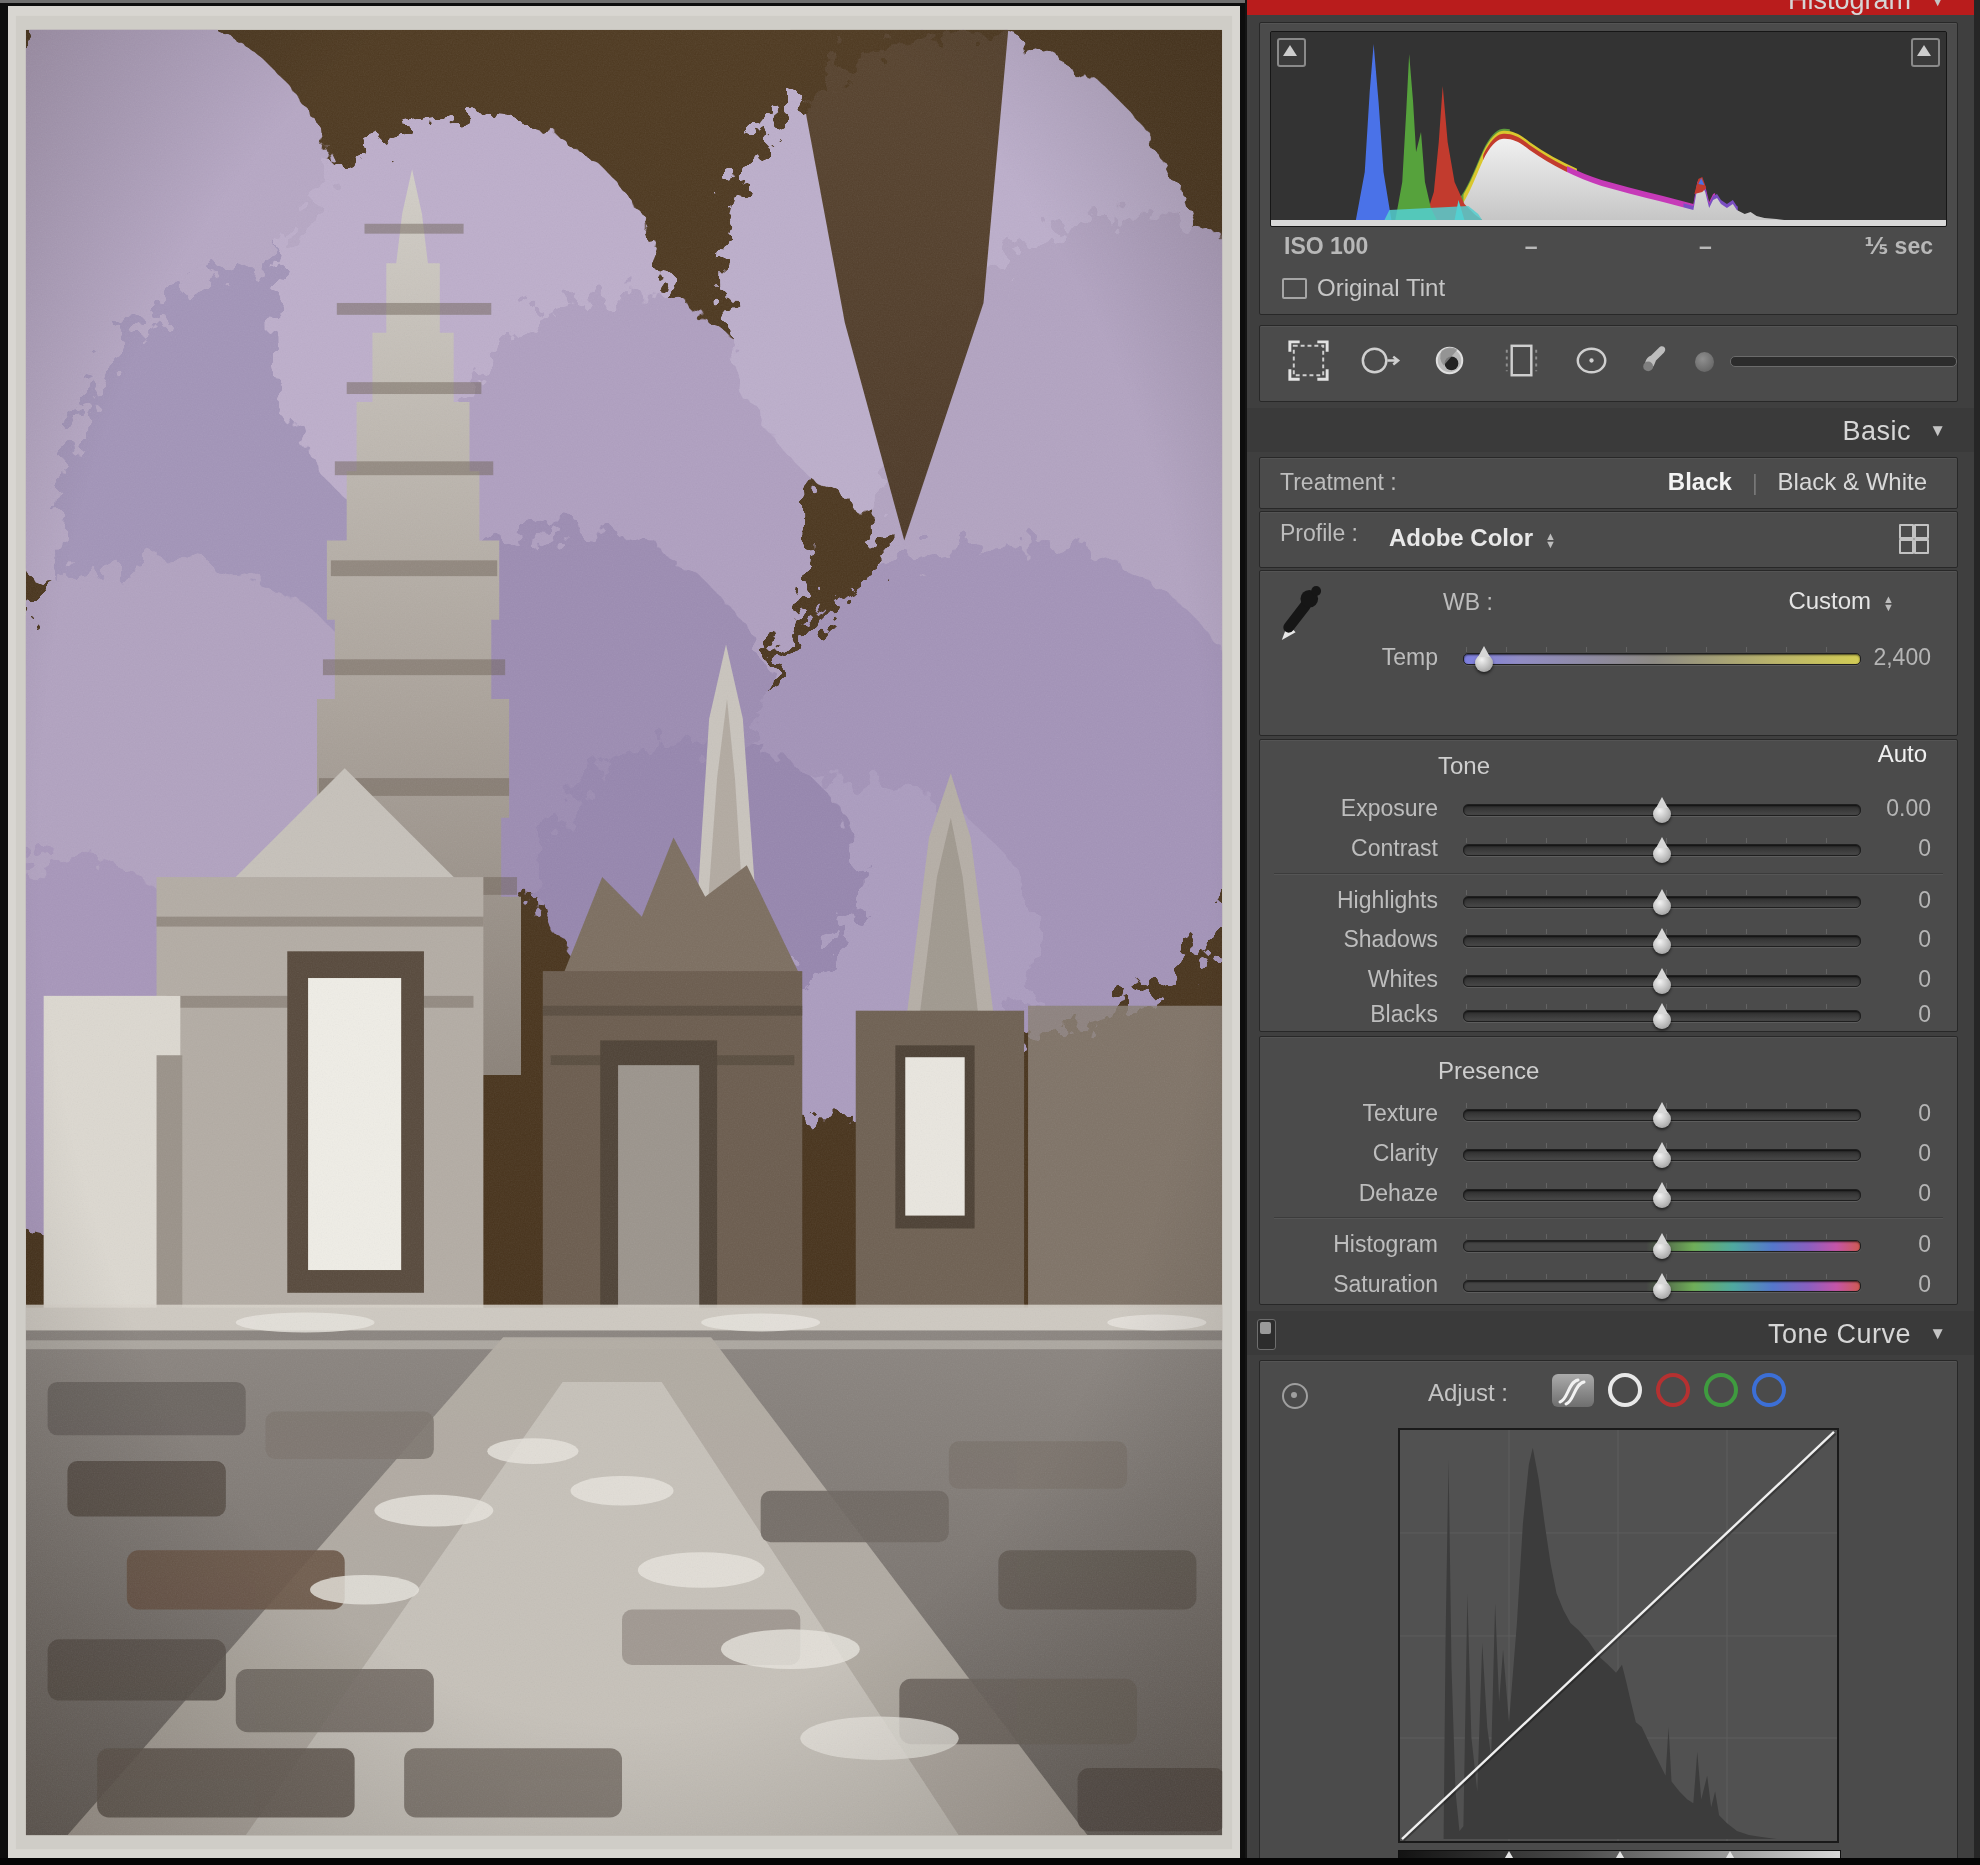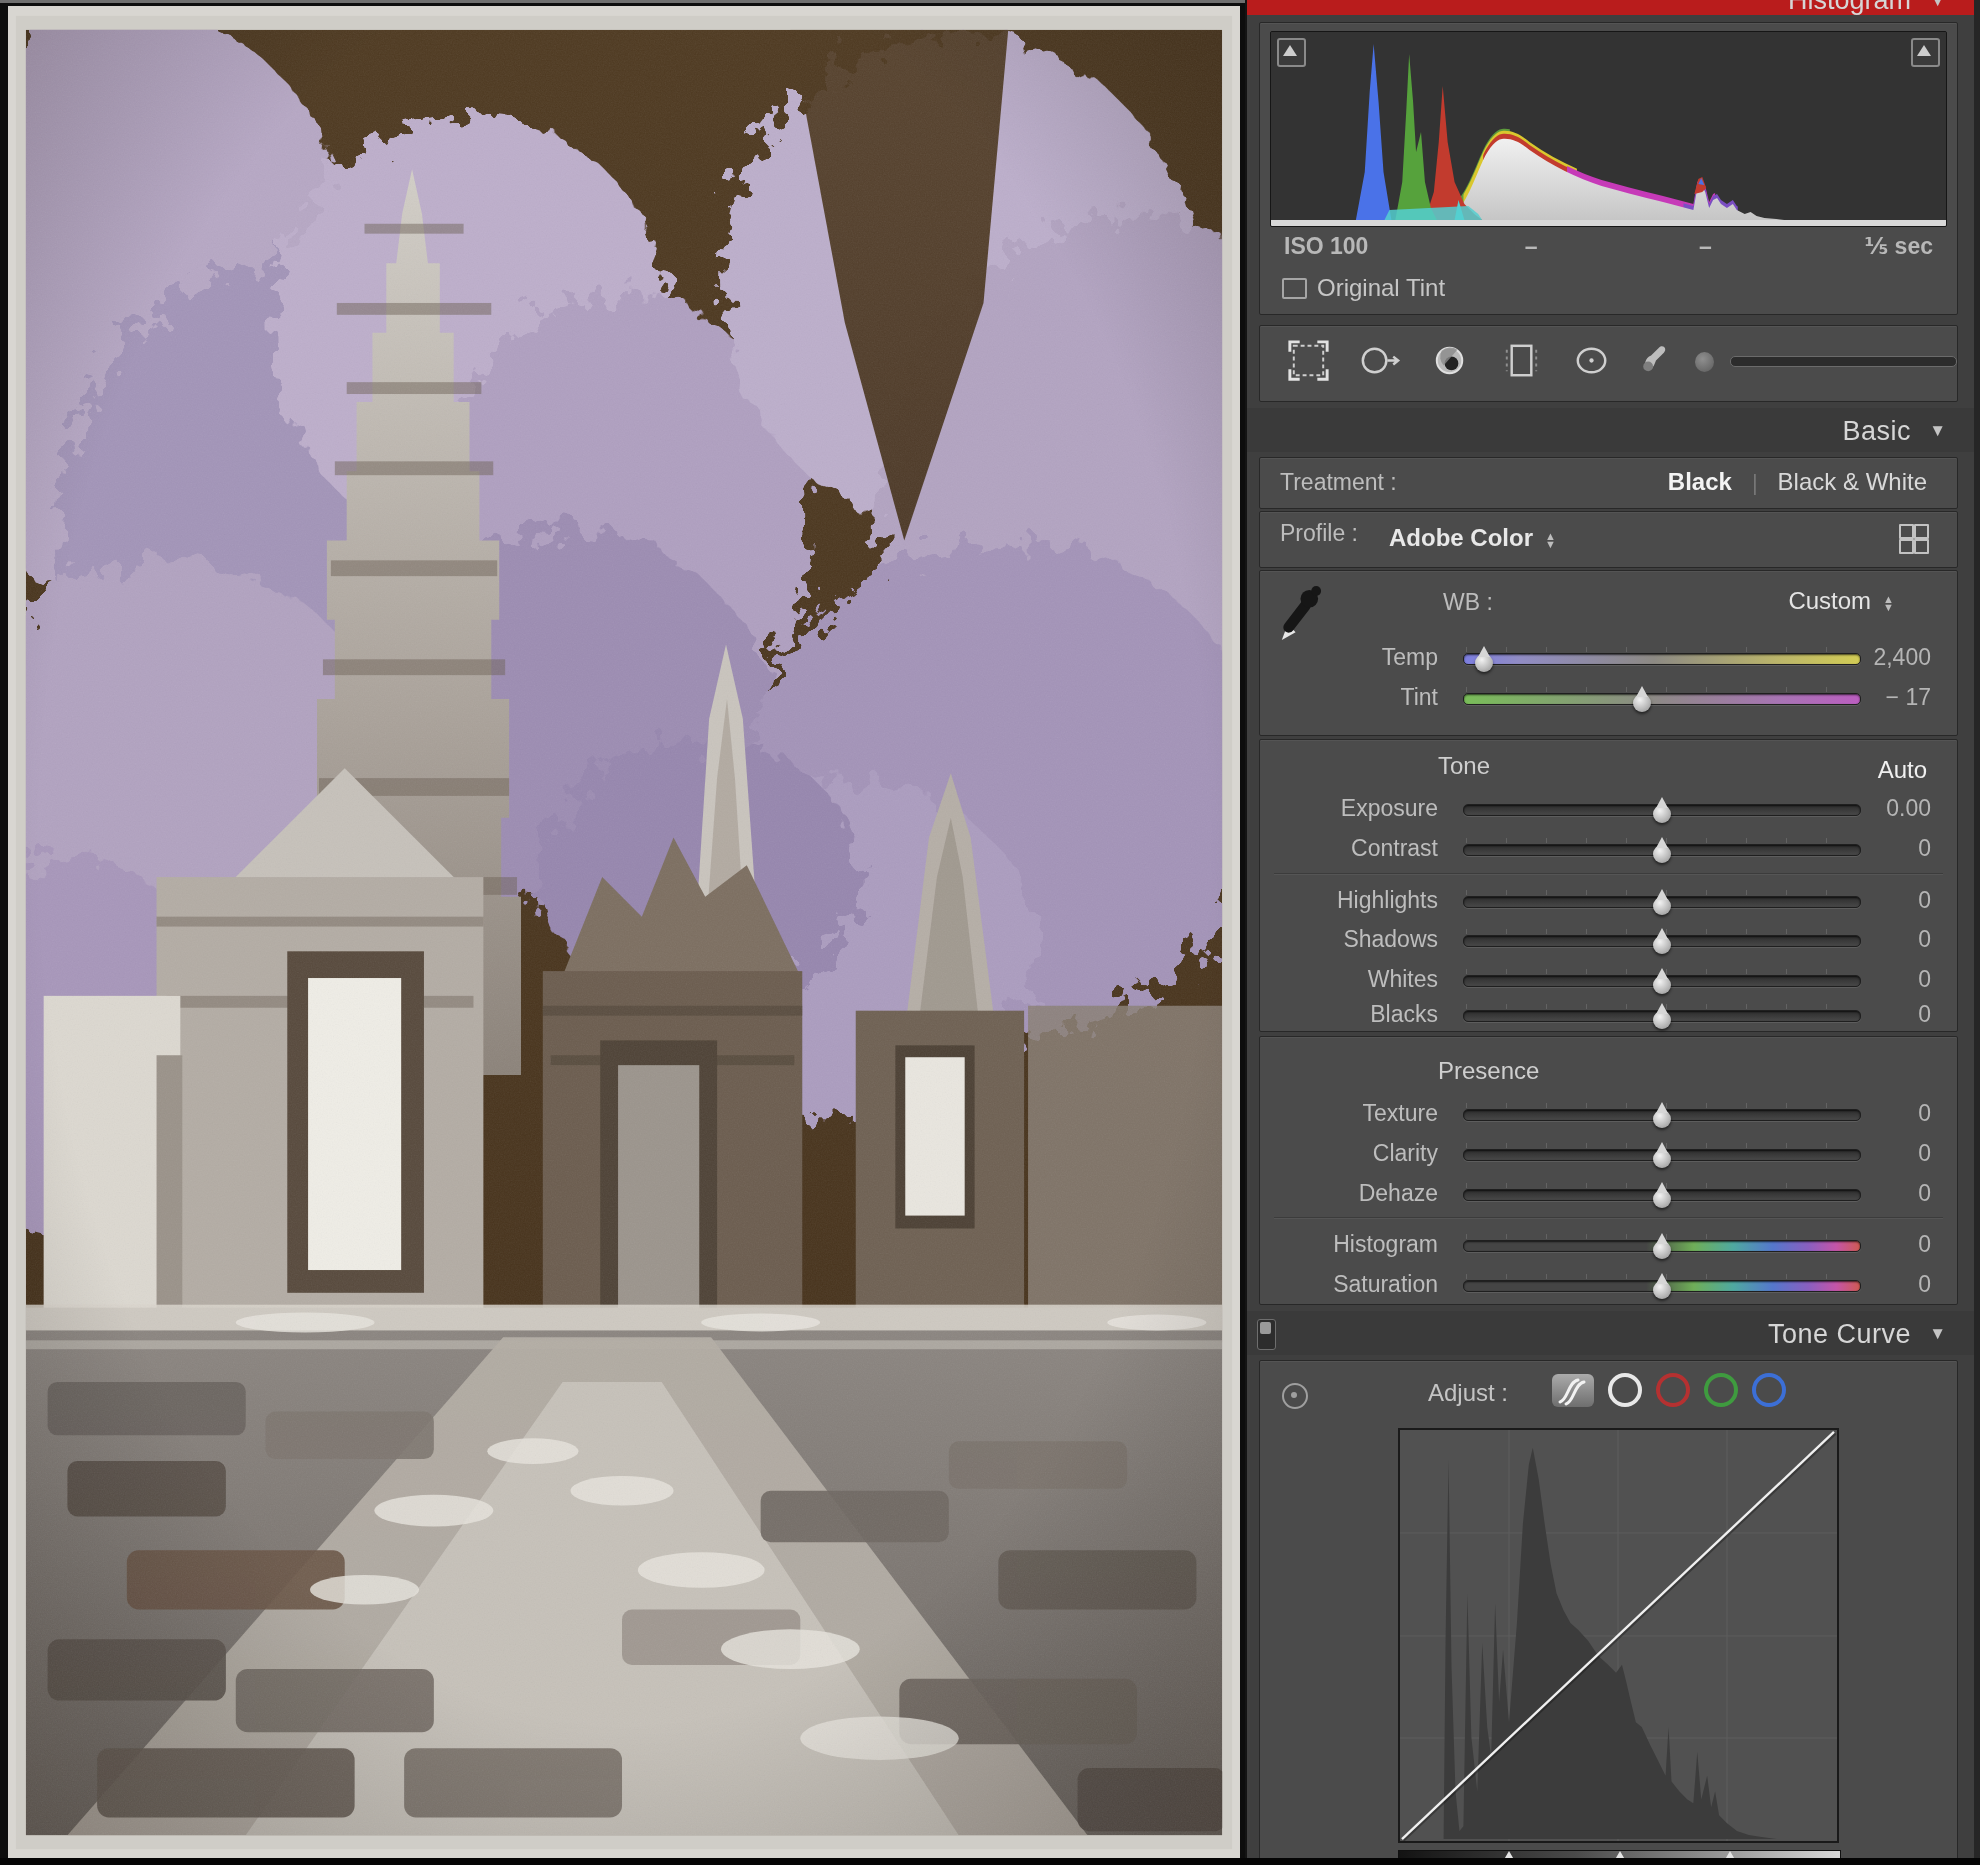--- a/index.html
+++ b/index.html
@@ -379,33 +379,25 @@
           <span>▼</span>
         </span></span>
     <div class="srow" style="top:71px;">
       <span class="slab">Temp</span>
       <div class="trk t-temp">
           <div class="tick"></div>
           <div class="knob" style="left:5%;"></div>
         </div>
       <span class="sval">2,400</span>
     </div>
-    <div class="srow" style="top:111px;">
-      <span class="slab">Tint</span>
-      <div class="trk t-tint">
-          <div class="tick"></div>
-          <div class="knob" style="left:45%;"></div>
-        </div>
-      <span class="sval">− 17</span>
-    </div>
   </div>
 
   <div class="box" style="top:739px;height:291px;">
     <span class="seclab" style="top:12px;">Tone</span>
-    <span class="autolab" style="top:16px;margin-left:25px;">Auto</span>
+    <span class="autolab" style="top:0;margin-left:25px;">Auto</span>
     <div class="srow" style="top:53px;">
       <span class="slab">Exposure</span>
       <div class="trk">
           <div class="knob" style="left:50%;"></div>
         </div>
       <span class="sval">0.00</span>
     </div>
     <div class="srow" style="top:93px;">
       <span class="slab">Contrast</span>
       <div class="trk">

